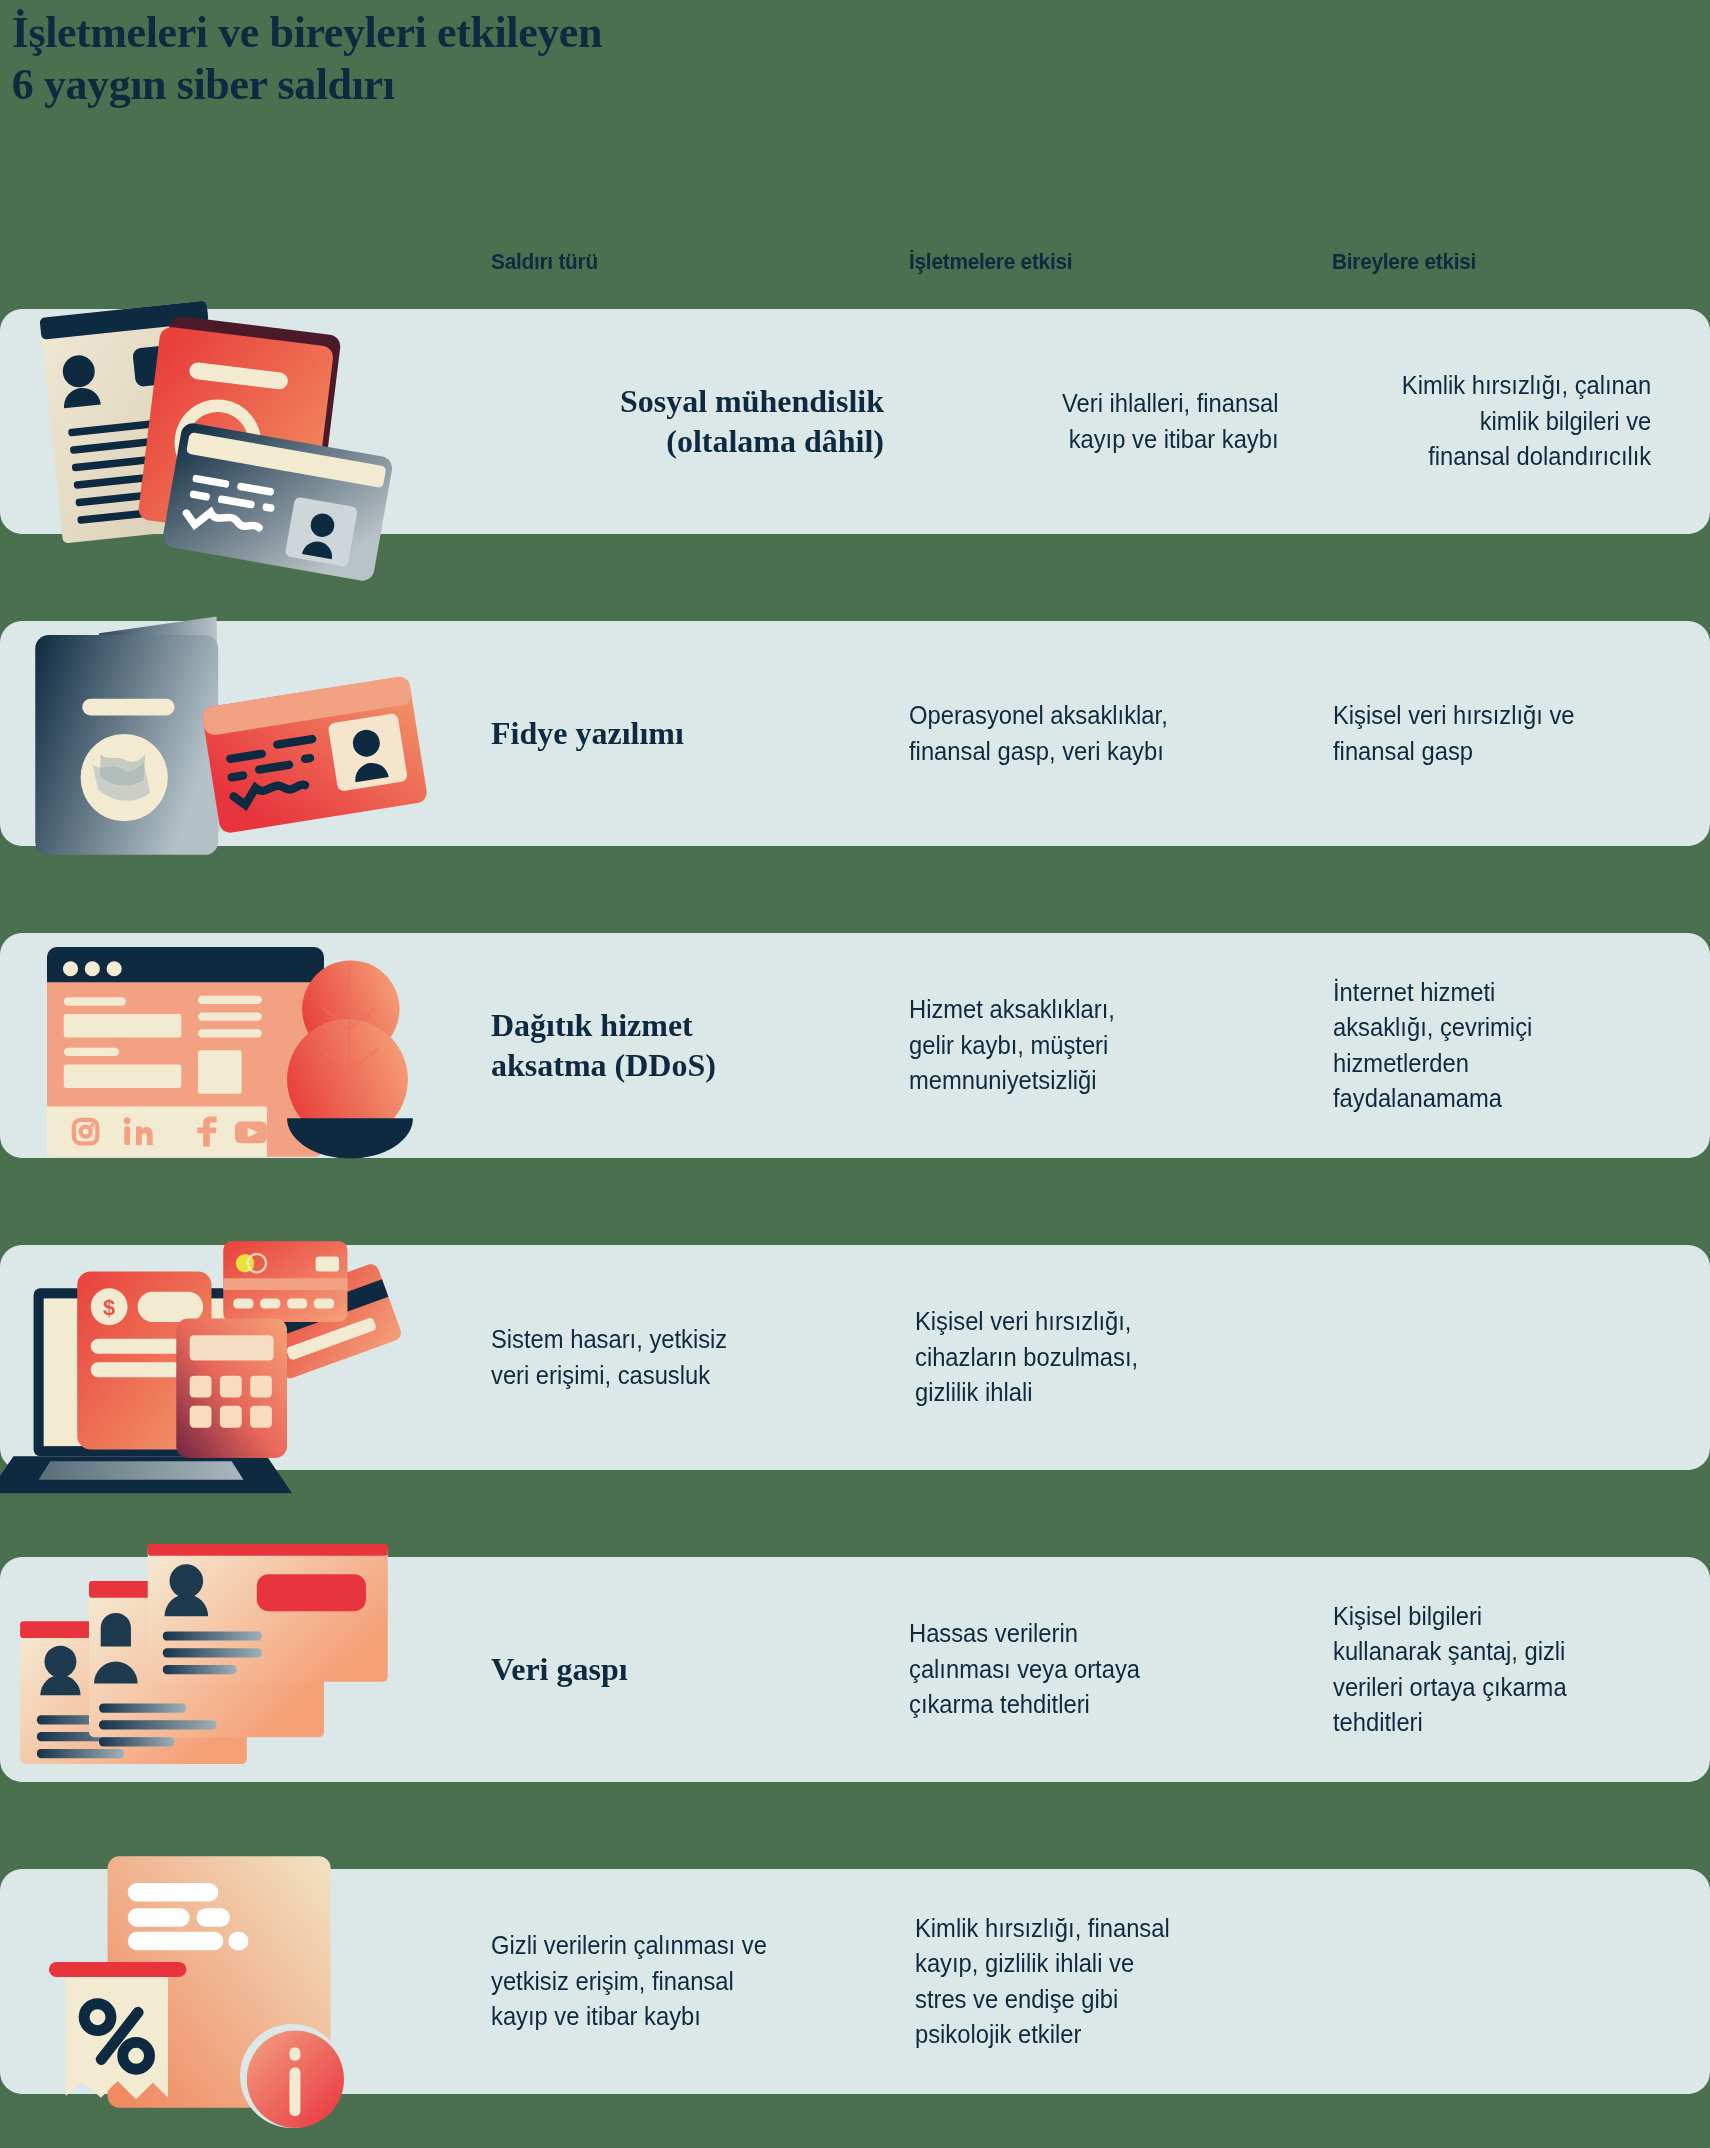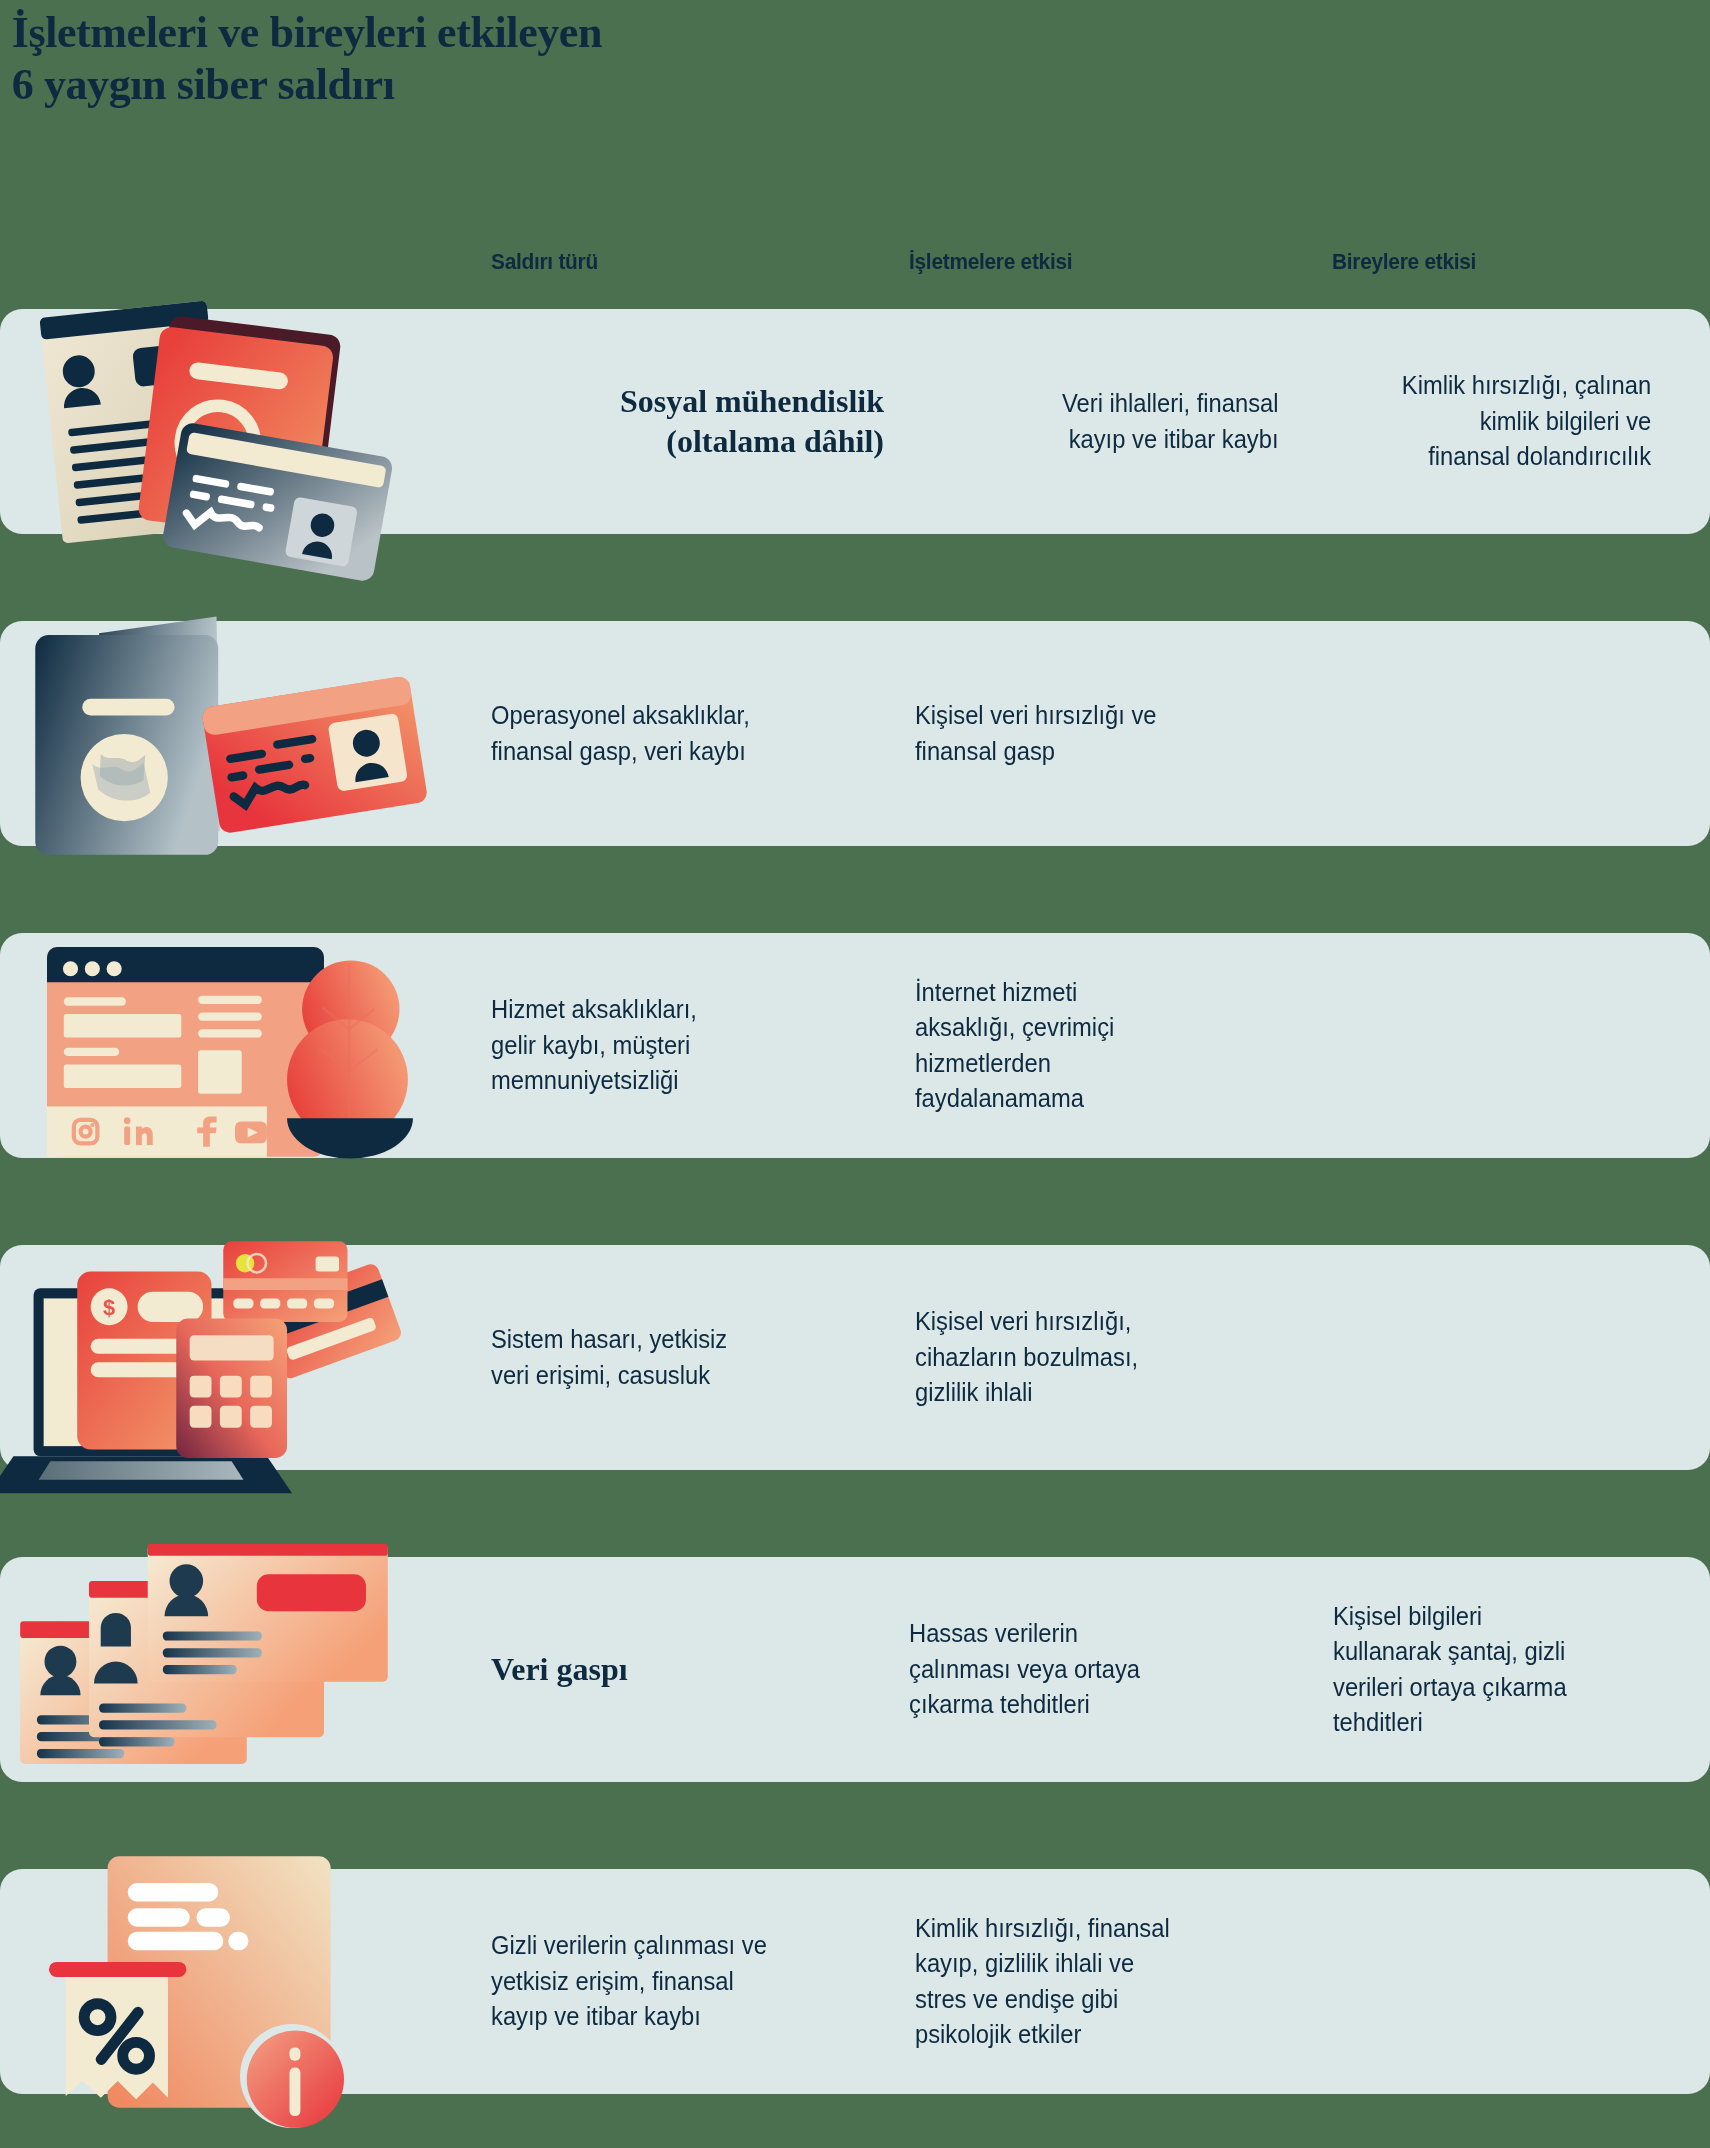--- a/index.html
+++ b/index.html
@@ -270,20 +270,21 @@
                   <rect x="358" y="182" width="16" height="10" rx="5"></rect>
                 </g>
                 <path d="M272 218l12 12 15-18c11 13 22-6 34 5 9 9 17-4 25 1" fill="none" stroke="#0d2a40" stroke-width="10" stroke-linecap="round"></path>
                 <rect x="396" y="150" width="84" height="82" rx="8" fill="#f5e5cc"></rect>
                 <circle cx="438" cy="180" r="16" fill="#0d2a40"></circle>
                 <path d="M418 224a20 20 0 0 1 40 0z" fill="#0d2a40"></path>
               </g>
             </svg>
           </div>
         </div>
+        <div class="txt-cell c-type">Fidye yazılımı</div>
         <div class="txt-cell c-biz">Operasyonel aksaklıklar,
 finansal gasp, veri kaybı</div>
         <div class="txt-cell c-ind">Kişisel veri hırsızlığı ve
 finansal gasp</div>
       </div>
     </div>
 
     <div class="row r2">
       <div class="band"></div>
       <div class="row-inner">
@@ -337,20 +338,22 @@
               <g>
                 <circle cx="418" cy="106" r="58" fill="url(#g3leaf)"></circle>
                 <circle cx="414" cy="190" r="72" fill="url(#g3leaf)"></circle>
                 <path d="M416 52v190" stroke="#e8705a" stroke-width="3" opacity="0.5"></path>
                 <path d="M416 130l-32 -26M416 130l30 -24M416 180l-36 -28M416 180l34 -26" stroke="#e8705a" stroke-width="3" opacity="0.45" fill="none"></path>
                 <path d="M342 236h150a75 48 0 0 1-150 0z" fill="#0d2a40"></path>
               </g>
             </svg>
           </div>
         </div>
+        <div class="txt-cell c-type">Dağıtık hizmet
+aksatma (DDoS)</div>
         <div class="txt-cell c-biz">Hizmet aksaklıkları,
 gelir kaybı, müşteri
 memnuniyetsizliği</div>
         <div class="txt-cell c-ind">İnternet hizmeti
 aksaklığı, çevrimiçi
 hizmetlerden
 faydalanamama</div>
       </div>
     </div>
 

